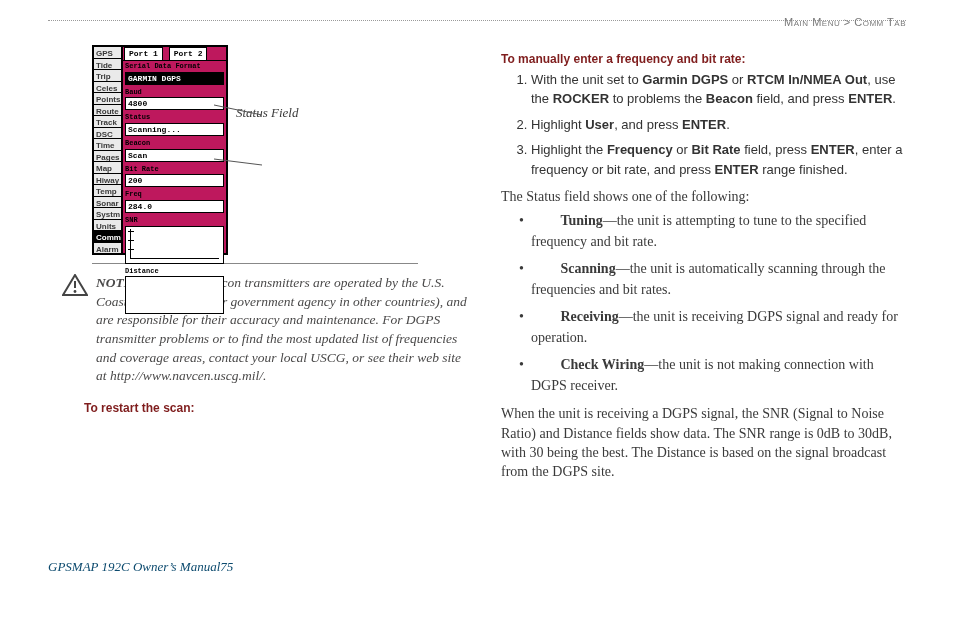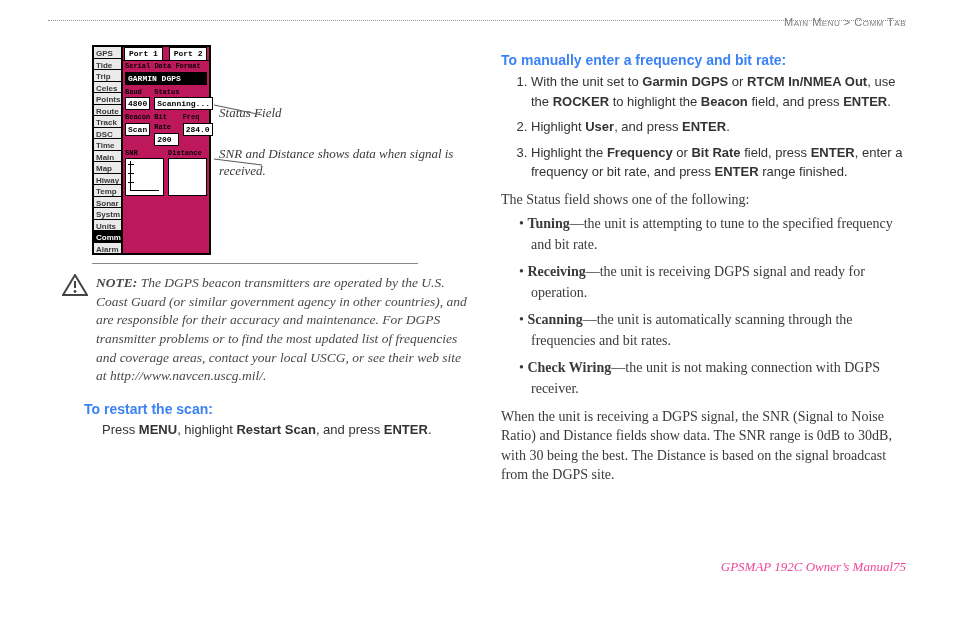--- a/index.html
+++ b/index.html
@@ -88,21 +88,21 @@
     font-family: Liberation Mono, monospace;
     font-size: 8px;
     font-weight: bold;
     color: #000;
   }
   .tabs { height: 13px; border-bottom: 1px solid #000; }
   .tab { display: inline-block; padding: 0 4px; line-height: 12px; border: 1px solid #000; border-bottom: none; background:#fff; margin-left:1px;}
   .lbl { font-size: 7px; font-weight: bold; padding: 1px 2px 0 2px; }
   .valbox { margin: 0 2px 2px 2px; border: 1px solid #000; background:#fff; height:11px; padding:0 2px; font-size:8px; font-weight:bold; line-height:11px; }
   .valbox.sel { background:#000; color:#fff; }
-  .row2 { display:flex; }
+  .row2 { display:flex;flex-direction:column; }
   .row2 > div { flex:1; }
   .graph { margin:0 2px 2px 2px; border:1px solid #000; background:#fff; height:36px; position:relative;}
   .graph .axis { border-left:1px solid #000; border-bottom:1px solid #000; position:absolute; left:4px; top:2px; right:4px; bottom:4px;}
   .graph .tick { position:absolute; left:-3px; width:6px; border-top:1px solid #000; }
 
   
   .callouts {
     font-style: italic;
     font-size: 13px;
     margin-left: 8px;
@@ -130,49 +130,49 @@
   }
   .warn-icon {
     width: 26px; height: 22px; flex: none;
     display:flex;align-items:center;justify-content:center;
   }
   .warn-icon svg { display:block; }
   .note-wrap b { font-style: italic; }
 
   h4 {
     font-family: Arial, Helvetica, sans-serif;
-    font-size: 14px;
+    font-size: 12px;
     font-weight: bold;
     font-style: normal;
     margin: 6px 0 2px 0;
-    color:#3b82f6;
+    color:#7f1d1d;
   }
   .indented { margin-left: 22px; }
   .step { font-family: Arial, Helvetica, sans-serif; font-size: 13px; color:#333; line-height:1.45; }
 
   
   ol.steps { list-style: decimal; padding-left: 30px; margin: 2px 0 8px 0; font-family: Arial, Helvetica, sans-serif; font-size: 13px; color:#333; line-height:1.5;}
   ol.steps li { margin-bottom: 6px; }
   ol.steps b { font-family: Arial, Helvetica, sans-serif; }
 
   ul.bullets { list-style: none; padding-left: 18px; margin:4px 0 8px 0; font-size:14px; line-height:1.5; }
   ul.bullets li { text-indent: -12px; padding-left: 12px; margin-bottom: 6px;}
   ul.bullets li::before { content: "•  "; }
-  ul.bullets b { font-family: "Times New Roman", Times, serif; }
+  ul.bullets b { font-family: "Times New Roman", Times, serif; margin-left: 33px; }
 
   .footer {
     position: absolute;
     bottom: 26px;
     left: 48px;
     right: 48px;
     display: flex;
-    justify-content: flex-end;
+    justify-content: flex-start;
     font-style: italic;
     font-size: 13px;
-    color: #ec4899;
+    color: #0c4a6e;
   }
 
   .leader {
     position: absolute;
     stroke: #555;
     stroke-width: 1;
     fill: none;
   }
 </style>
 </head>
@@ -194,21 +194,21 @@
           <div class="sidebar" id="dev-sidebar">
               <div>GPS</div>
               <div>Tide</div>
               <div>Trip</div>
               <div>Celes</div>
               <div>Points</div>
               <div>Route</div>
               <div>Track</div>
               <div>DSC</div>
               <div>Time</div>
-              <div>Main</div>
+              <div>Pages</div>
               <div>Map</div>
               <div>Hiway</div>
               <div>Temp</div>
               <div>Sonar</div>
               <div>Systm</div>
               <div>Units</div>
               <div class="sel">Comm</div>
               <div>Alarm</div>
             </div>
           <div class="dev-main">
@@ -261,65 +261,61 @@
           </div>
         </div>
 
         <svg class="leader" style="left:122px; top:50px;" width="50" height="80">
           <line x1="0" y1="10" x2="48" y2="20"></line>
           <line x1="0" y1="64" x2="48" y2="70"></line>
         </svg>
 
         <div class="callouts">
           <div class="c1">Status Field</div>
-          <div class="c2">SNR and Distance shows data when signal is received.</div>
         </div>
       </div>
 
       <div class="fig-underline"></div>
 
       <div class="note-wrap">
         <div class="warn-icon">
           <svg width="26" height="22" viewBox="0 0 26 22">
             <polygon points="13,1 25,21 1,21" fill="none" stroke="#444" stroke-width="2"></polygon>
             <line x1="13" y1="7" x2="13" y2="14" stroke="#444" stroke-width="2"></line>
             <circle cx="13" cy="17.5" r="1.4" fill="#444"></circle>
           </svg>
         </div>
         <div>
           <b>NOTE:</b><span> The DGPS beacon transmitters are operated by the U.S. Coast Guard (or similar government agency in other countries), and are responsible for their accuracy and maintenance. For DGPS transmitter problems or to find the most updated list of frequencies and coverage areas, contact your local USCG, or see their web site at http://www.navcen.uscg.mil/.</span>
         </div>
       </div>
 
       <h4 class="indented">To restart the scan:</h4>
-      <div class="step indented" style="margin-left:40px;">
-        <span>Press </span><b>MENU</b><span>, highlight </span><b>Restart Scan</b><span>, and press </span><b>ENTER</b><span>.</span>
-      </div>
     </div>
 
     <div class="col">
       <h4>To manually enter a frequency and bit rate:</h4>
       <ol class="steps">
         <li>
-          <span>With the unit set to </span><b>Garmin DGPS</b><span> or </span><b>RTCM In/NMEA Out</b><span>, use the </span><b>ROCKER</b><span> to highlight the </span><b>Beacon</b><span> field, and press </span><b>ENTER</b><span>.</span>
+          <span>With the unit set to </span><b>Garmin DGPS</b><span> or </span><b>RTCM In/NMEA Out</b><span>, use the </span><b>ROCKER</b><span> to problems the </span><b>Beacon</b><span> field, and press </span><b>ENTER</b><span>.</span>
         </li>
         <li>
           <span>Highlight </span><b>User</b><span>, and press </span><b>ENTER</b><span>.</span>
         </li>
         <li>
           <span>Highlight the </span><b>Frequency</b><span> or </span><b>Bit Rate</b><span> field, press </span><b>ENTER</b><span>, enter a frequency or bit rate, and press </span><b>ENTER</b><span> range finished.</span>
         </li>
       </ol>
 
       <div style="margin:4px 0 4px 0;">The Status field shows one of the following:</div>
 
       <ul class="bullets">
         <li><b>Tuning</b><span>—the unit is attempting to tune to the specified frequency and bit rate.</span></li>
+        <li><b>Scanning</b><span>—the unit is automatically scanning through the frequencies and bit rates.</span></li>
         <li><b>Receiving</b><span>—the unit is receiving DGPS signal and ready for operation.</span></li>
-        <li><b>Scanning</b><span>—the unit is automatically scanning through the frequencies and bit rates.</span></li>
         <li><b>Check Wiring</b><span>—the unit is not making connection with DGPS receiver.</span></li>
       </ul>
 
       <div>When the unit is receiving a DGPS signal, the SNR (Signal to Noise Ratio) and Distance fields show data. The SNR range is 0dB to 30dB, with 30 being the best. The Distance is based on the signal broadcast from the DGPS site.</div>
     </div>
   </div>
 
   <div class="footer">
     <span>GPSMAP 192C Owner’s Manual</span>
     <span>75</span>

